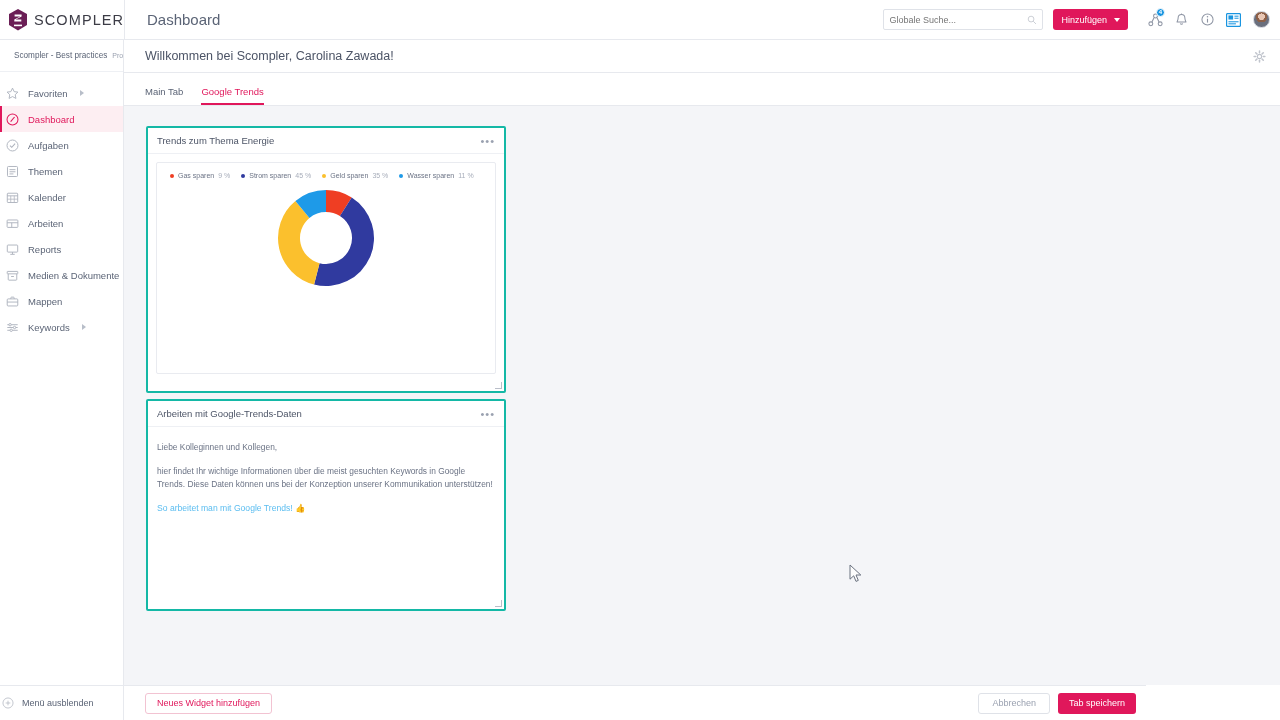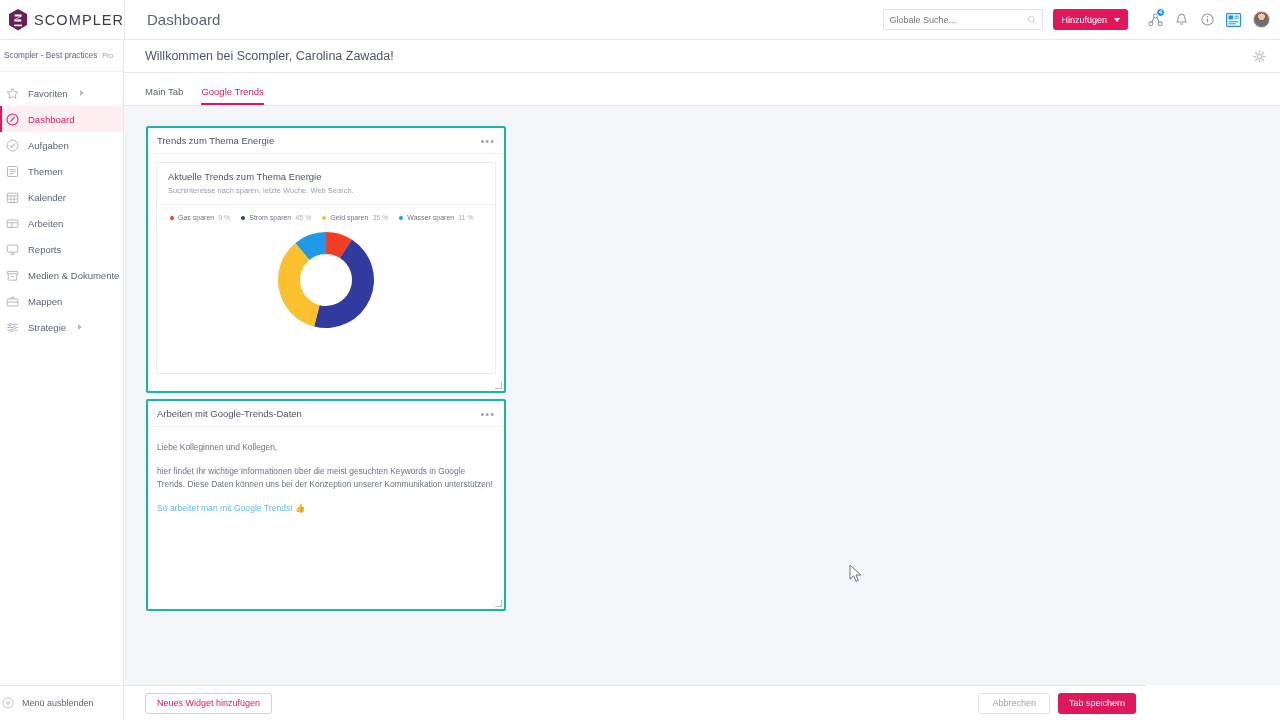--- a/index.html
+++ b/index.html
@@ -66,21 +66,21 @@
   }
   .tile-icon { width: 15px; height: 14px; }
 
   
   .sidebar {
     position: absolute; top: 40px; left: 0; width: 124px; height: 680px;
     background: #fff; border-right: 1px solid #e7e9ee;
   }
   .workspace {
     height: 32px; display: flex; align-items: center; gap: 5px;
-    padding: 0 4px; border-bottom: 1px solid #eef0f4;
+    padding: 0 14px; border-bottom: 1px solid #eef0f4;
   }
   .workspace-name { font-size: 8.2px; color: #5b6476; white-space: nowrap; }
   .pro-badge { font-size: 7px; color: #9aa1b0; }
   .nav-item {
     height: 26px; display: flex; align-items: center; gap: 9px;
     padding-left: 6px; font-size: 9.5px; color: #5b6476; cursor: pointer;
     position: relative;
   }
   .nav-item .ic { width: 13px; height: 13px; flex: 0 0 auto; opacity: .72; }
   .nav-item.active {
@@ -360,21 +360,21 @@
 
     <div class="nav-item">
       <svg class="ic" viewBox="0 0 14 14">
         <line x1="1.4" y1="4" x2="12.6" y2="4" stroke="#8d94a3" stroke-width="1"></line>
         <line x1="1.4" y1="7" x2="12.6" y2="7" stroke="#8d94a3" stroke-width="1"></line>
         <line x1="1.4" y1="10" x2="12.6" y2="10" stroke="#8d94a3" stroke-width="1"></line>
         <circle cx="4.4" cy="4" r="1.3" fill="#fff" stroke="#8d94a3" stroke-width="1"></circle>
         <circle cx="9.2" cy="7" r="1.3" fill="#fff" stroke="#8d94a3" stroke-width="1"></circle>
         <circle cx="5.6" cy="10" r="1.3" fill="#fff" stroke="#8d94a3" stroke-width="1"></circle>
       </svg>
-      <span>Strategie</span>
+      <span>Keywords</span>
       <span class="nav-arrow"></span>
     </div>
   </div>
 
   <div class="welcome-bar">
     <span class="welcome-title">Willkommen bei Scompler, Carolina Zawada!</span>
     <svg class="gear" viewBox="0 0 14 14">
       <circle cx="7" cy="7" r="2.3" fill="none" stroke="#8d94a3" stroke-width="1.1"></circle>
       <g stroke="#8d94a3" stroke-width="1.6" stroke-linecap="round">
         <line x1="7" y1="1.2" x2="7" y2="3"></line>
@@ -396,24 +396,20 @@
 
   <div class="canvas">
 
     <div class="widget" style="left:22px; top:20px; width:360px; height:267px;">
       <div class="widget-head">
         <span class="widget-title">Trends zum Thema Energie</span>
         <span class="dots">•••</span>
       </div>
 
       <div class="chart-card">
-        <div class="chart-card-head">
-          <div class="chart-card-title">Aktuelle Trends zum Thema Energie</div>
-          <div class="chart-card-sub">Suchinteresse nach sparen, letzte Woche. Web Search.</div>
-        </div>
 
         <div class="legend">
           <div class="legend-item">
             <span class="legend-dot" style="background:#ef3e23"></span>
             <span class="legend-label">Gas sparen</span>
             <span class="legend-val">9 %</span>
           </div>
           <div class="legend-item">
             <span class="legend-dot" style="background:#303a9f"></span>
             <span class="legend-label">Strom sparen</span>

